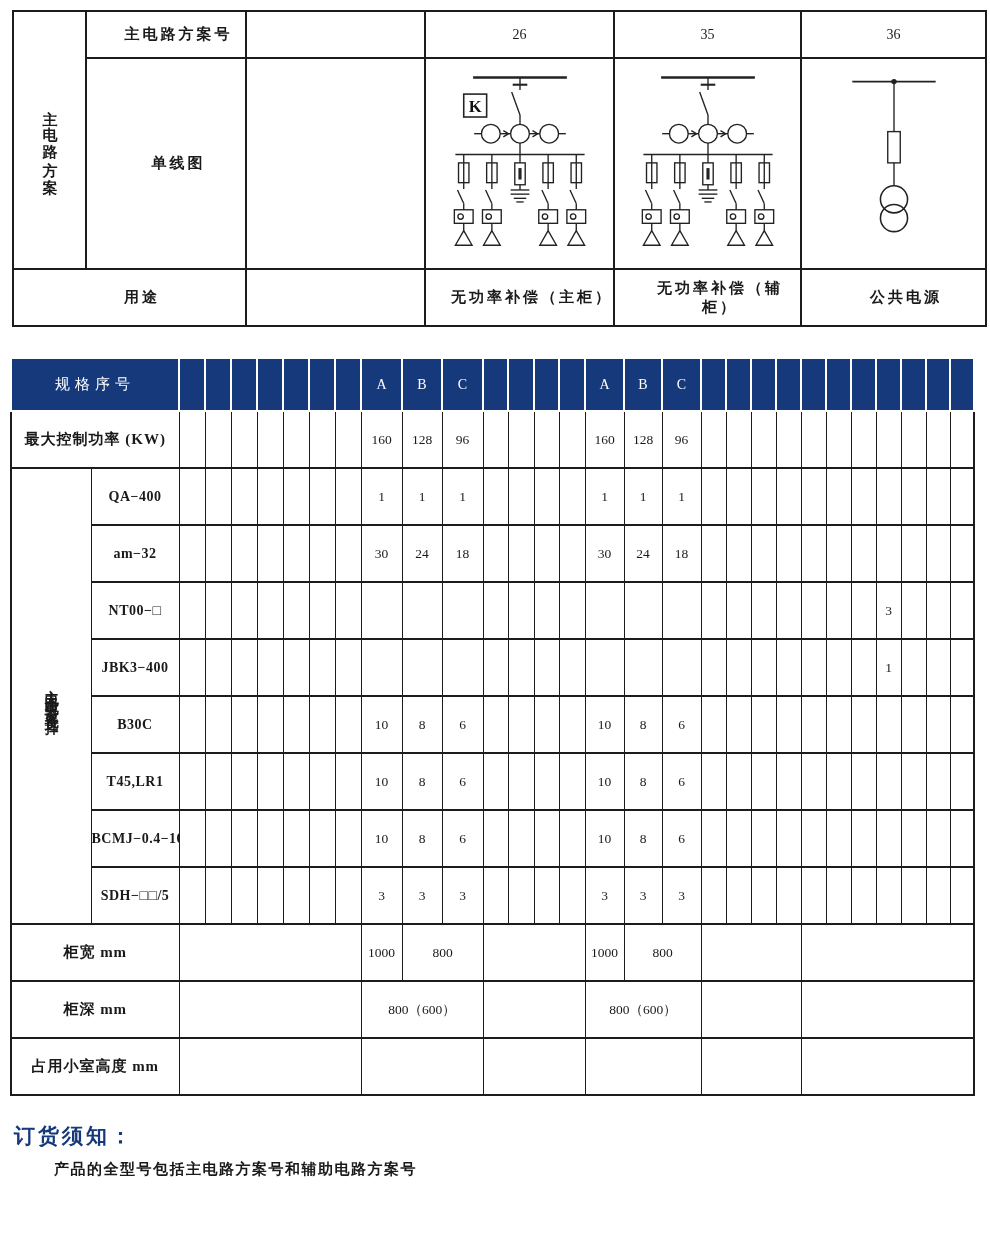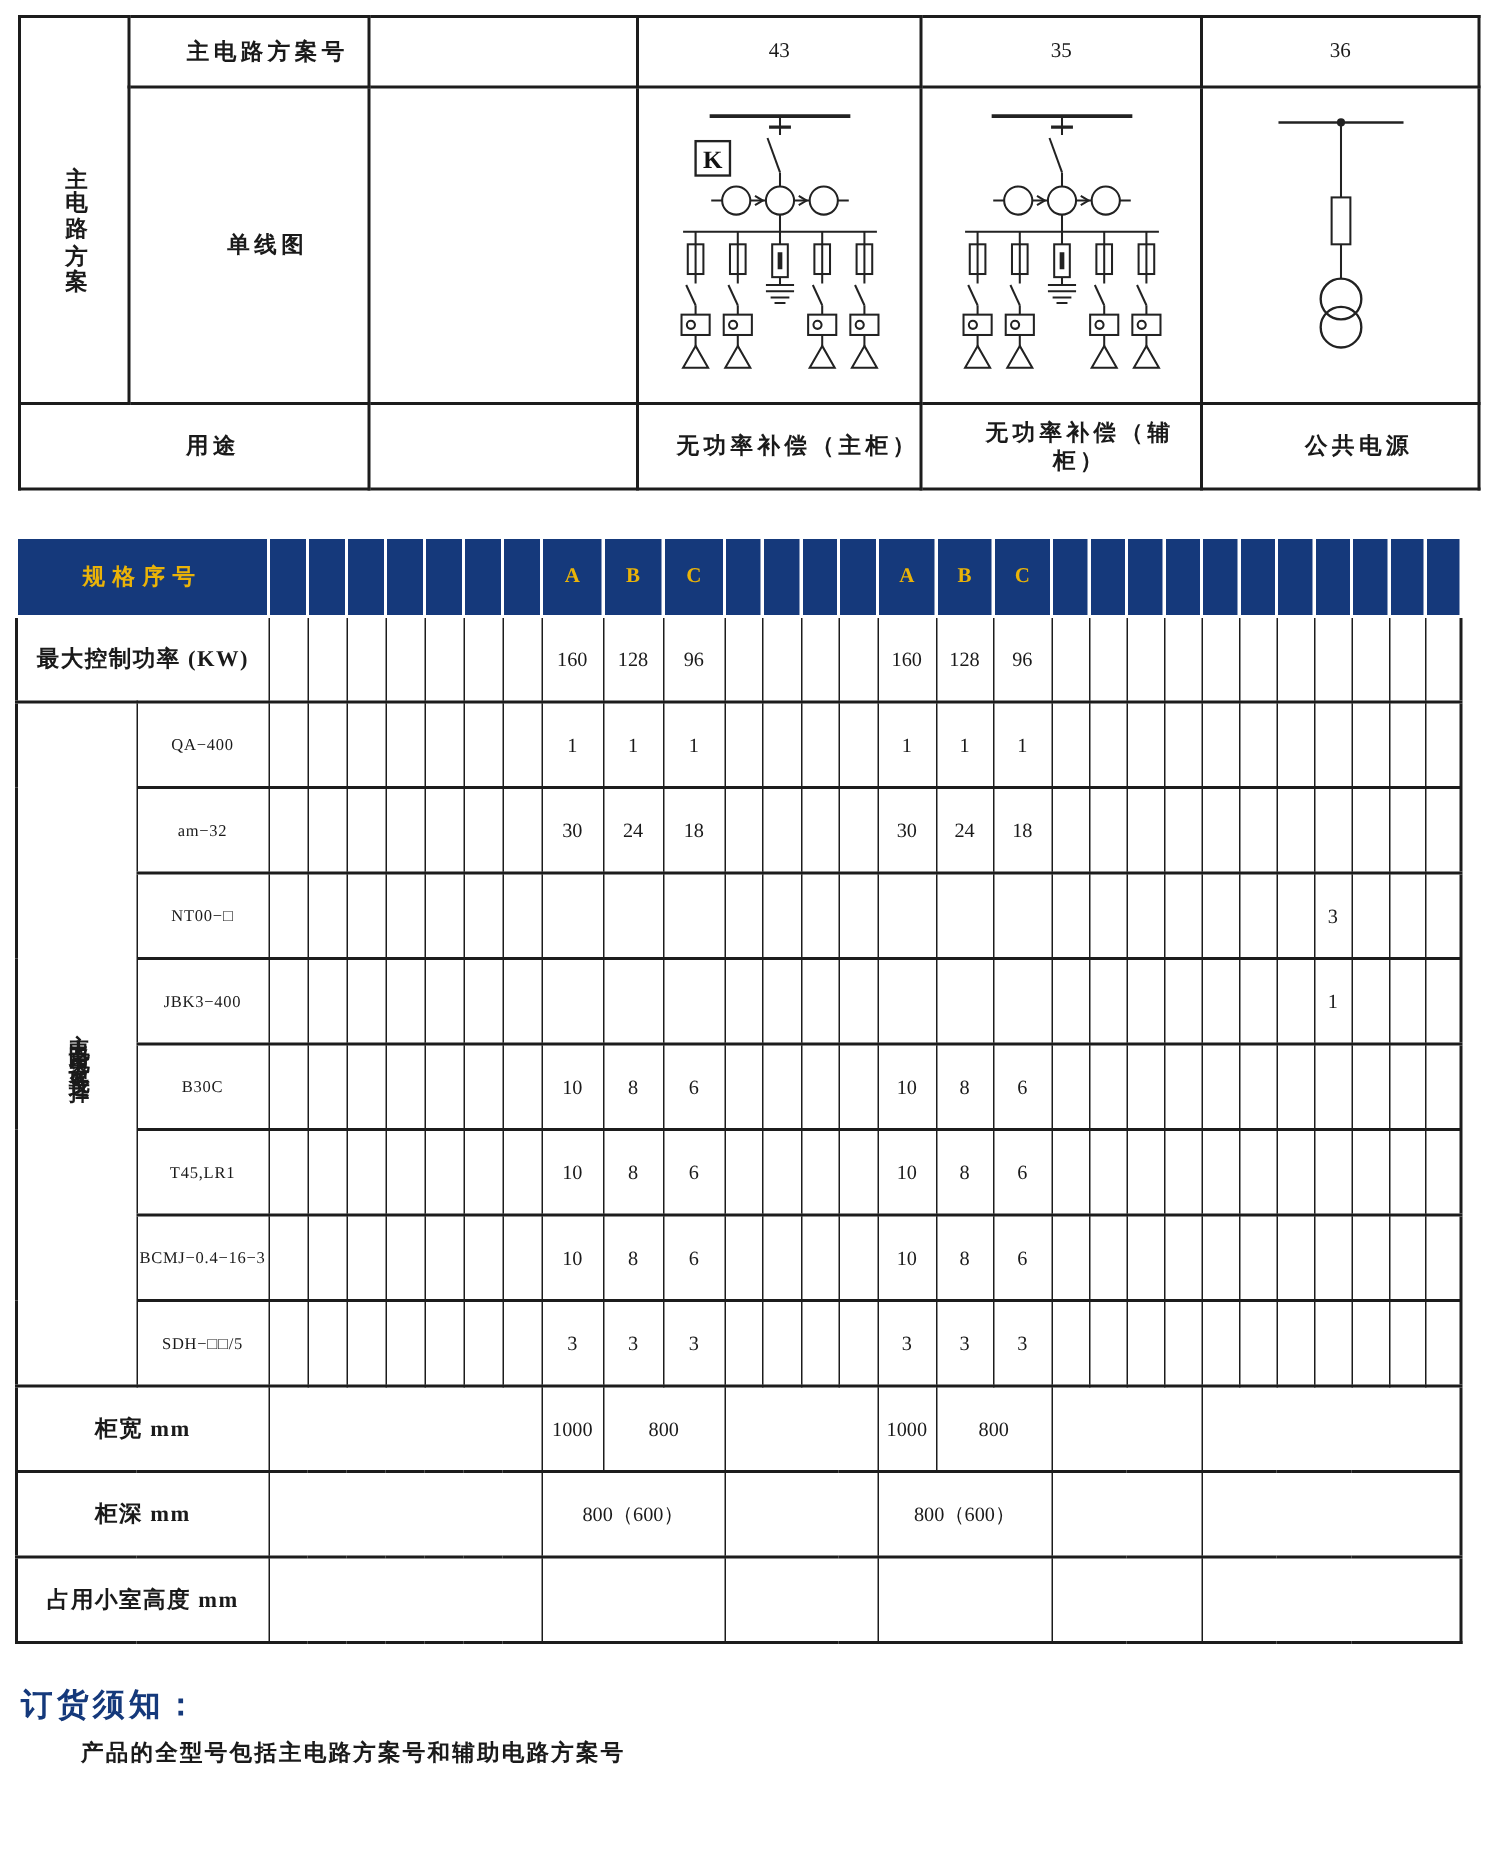--- a/index.html
+++ b/index.html
@@ -22,26 +22,26 @@
   .schemeno{ font-size:14px; }
   .diagcell svg{ display:block; margin:4px auto 0; }
 
   
   #t2{ margin:30px 0 0 10px; border-collapse:collapse; table-layout:fixed; width:963px; border:2px solid var(--line); }
   #t2 td{ border:1px solid var(--line); text-align:center; vertical-align:middle; padding:0; overflow:hidden; }
   #t2 tr{ border-top:2px solid var(--line); }
   #t2 tr.head{ height:53px; }
   #t2 tr.r{ height:57px;border-radius:22px; }
   #t2 tr.head td{
-    background:var(--accent); border:2px solid #ffffff; color:#eab308;
-    font-weight:bold; font-size:14px;
+    background:var(--accent); border:2px solid #ffffff; color:#ffffff;
+    font-weight:normal; font-size:14px;
   }
   #t2 tr.head td.hl{ letter-spacing:5px; font-size:15px; }
   #t2 .lblwide, #t2 .lbl2{ font-weight:bold; font-size:15px; letter-spacing:1px; }
-  #t2 .lbl2{ font-weight:normal; font-size:11px; letter-spacing:0.5px; }
+  #t2 .lbl2{ font-weight:bold; font-size:14px; letter-spacing:0.5px; }
   #t2 .v{ font-size:13.5px; }
   .vtext2{
     writing-mode:vertical-rl; text-orientation:upright; margin:0 auto;
     font-weight:bold; font-size:14px; letter-spacing:4px; line-height:1;
   }
 
   
   .notes{ margin:26px 0 0 14px; }
   .notes-title{ color:var(--accent); font-weight:bold; font-size:21px; letter-spacing:3px; }
   .notes-cols{ display:flex; margin-top:8px; }
@@ -112,21 +112,21 @@
       <col style="width:187px">
       <col style="width:185px">
   </colgroup>
   <tbody>
       <tr style="height:47px">
     <td rowspan="2">
       <div class="vtext1">主电路方案</div>
     </td>
     <td class="zh">主电路方案号</td>
     <td></td>
-    <td class="schemeno">43</td>
+    <td class="schemeno">26</td>
     <td class="schemeno">35</td>
     <td class="schemeno">36</td>
   </tr>
   <tr style="height:211px">
     <td class="zh">单线图</td>
     <td></td>
     <td class="diagcell">
       <svg width="168" height="198" viewBox="0 0 160 190">
         <use href="#comp"></use>
         <rect x="26" y="26" width="22" height="22" fill="#fff" stroke="#222" stroke-width="1.5"></rect>

